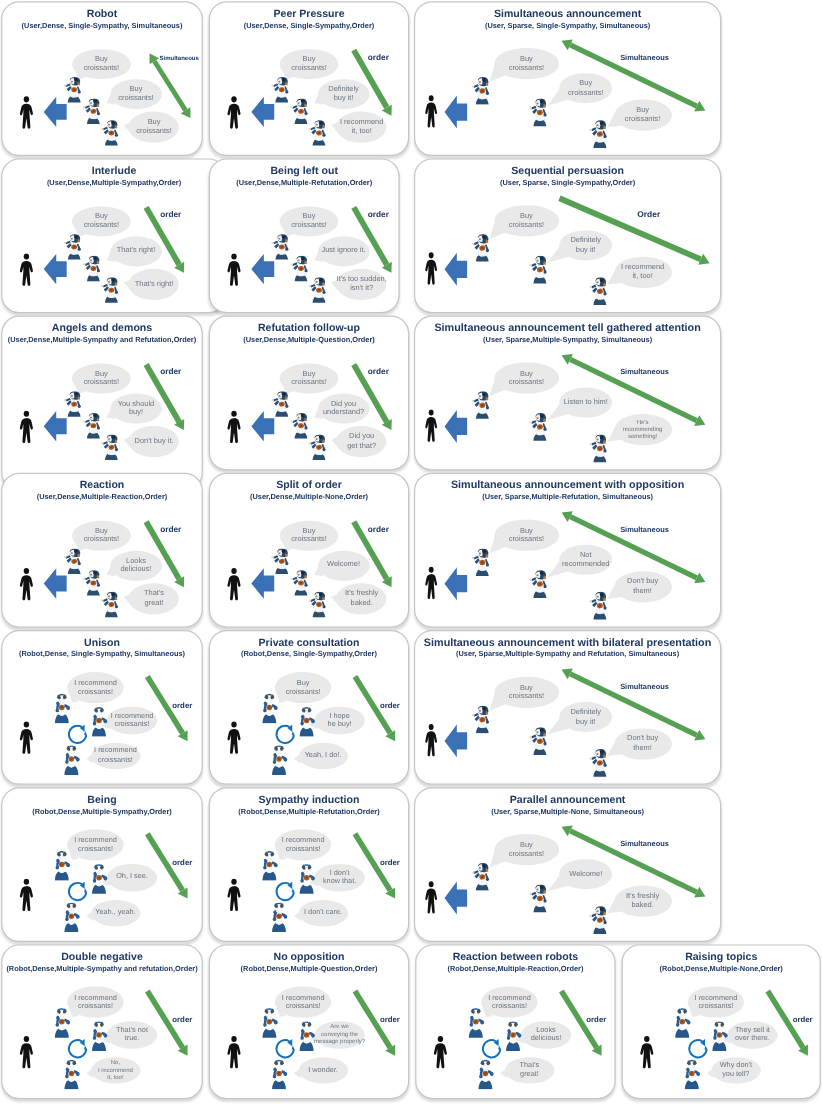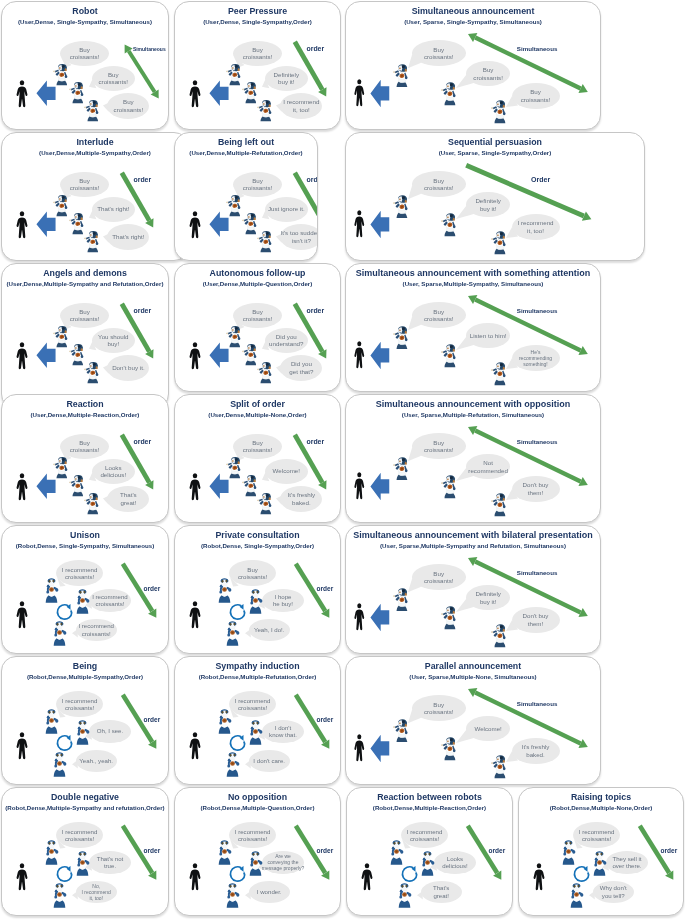--- a/index.html
+++ b/index.html
@@ -293,21 +293,21 @@
         <div class="txt">
           <span>That's right!</span>
         </div>
       </div>
       <div class="garr" style="left:108.2px;top:28.2px;width:55.0px;height:78.2px"><svg viewBox="0 0 55.0 78.2" width="100%" height="100%">
           <path d="M9.72,13.00 L37.23,60.83 L41.39,58.44 L13.88,10.60 Z" fill="#55a052"></path>
           <path d="M43.20,66.40 L35.12,62.05 L43.50,57.23 Z" fill="#55a052"></path>
         </svg></div>
       <div class="alabel" style="left:131.5px;top:43.2px;font-size:6.9px">order</div>
     </div>
-<div class="panel" style="left:174px;top:132px;width:144px;height:129px">
+<div class="panel" style="left:174px;top:132px;width:159px;height:129px">
       <div class="ptitle">Being left out</div>
       <div class="psub" style="font-size: 6.15px;">(User,Dense,Multiple-Refutation,Order)</div>
       <div class="hum" style="left:13.2px;top:78.0px;width:14.0px;height:28.0px"><svg viewBox="0 0 44 102" width="100%" height="100%" preserveAspectRatio="none">
           <use href="#human-pic"></use>
         </svg></div>
       <div class="arr" style="left:33.5px;top:78.0px;width:20.0px;height:26.5px"><svg viewBox="0 0 46 44" width="100%" height="100%" preserveAspectRatio="none">
           <use href="#left-arrow"></use>
         </svg></div>
       <div class="robot" style="left:51.3px;top:62.0px;width:15.4px;height:21.6px"><svg viewBox="0 0 62 88" width="100%" height="100%" preserveAspectRatio="none">
           <use href="#nao-side"></use>
@@ -346,21 +346,21 @@
           <span>It's too sudden,</span>
           <span>isn't it?</span>
         </div>
       </div>
       <div class="garr" style="left:108.2px;top:28.2px;width:55.0px;height:78.2px"><svg viewBox="0 0 55.0 78.2" width="100%" height="100%">
           <path d="M9.72,13.00 L37.23,60.83 L41.39,58.44 L13.88,10.60 Z" fill="#55a052"></path>
           <path d="M43.20,66.40 L35.12,62.05 L43.50,57.23 Z" fill="#55a052"></path>
         </svg></div>
       <div class="alabel" style="left:131.5px;top:43.2px;font-size:6.9px">order</div>
     </div>
-<div class="panel" style="left:345px;top:132px;width:300px;height:129px">
+<div class="panel" style="left:345px;top:132px;width:256px;height:129px">
       <div class="ptitle">Sequential persuasion</div>
       <div class="psub" style="font-size: 6.15px;">(User, Sparse, Single-Sympathy,Order)</div>
       <div class="hum" style="left:6.6px;top:77.4px;width:12.6px;height:28.0px"><svg viewBox="0 0 44 102" width="100%" height="100%" preserveAspectRatio="none">
           <use href="#human-pic"></use>
         </svg></div>
       <div class="arr" style="left:24.3px;top:76.9px;width:19.7px;height:28.8px"><svg viewBox="0 0 46 44" width="100%" height="100%" preserveAspectRatio="none">
           <use href="#left-arrow"></use>
         </svg></div>
       <div class="robot" style="left:46.5px;top:61.6px;width:15.6px;height:23.5px"><svg viewBox="0 0 62 88" width="100%" height="100%" preserveAspectRatio="none">
           <use href="#nao-side"></use>
@@ -454,21 +454,21 @@
           <span>Don't buy it.</span>
         </div>
       </div>
       <div class="garr" style="left:108.2px;top:28.2px;width:55.0px;height:78.2px"><svg viewBox="0 0 55.0 78.2" width="100%" height="100%">
           <path d="M9.72,13.00 L37.23,60.83 L41.39,58.44 L13.88,10.60 Z" fill="#55a052"></path>
           <path d="M43.20,66.40 L35.12,62.05 L43.50,57.23 Z" fill="#55a052"></path>
         </svg></div>
       <div class="alabel" style="left:131.5px;top:43.2px;font-size:6.9px">order</div>
     </div>
 <div class="panel" style="left:174px;top:263px;width:167px;height:129px">
-      <div class="ptitle">Autonomous follow-up</div>
+      <div class="ptitle">Refutation follow-up</div>
       <div class="psub" style="font-size: 6.15px;">(User,Dense,Multiple-Question,Order)</div>
       <div class="hum" style="left:13.2px;top:78.0px;width:14.0px;height:28.0px"><svg viewBox="0 0 44 102" width="100%" height="100%" preserveAspectRatio="none">
           <use href="#human-pic"></use>
         </svg></div>
       <div class="arr" style="left:33.5px;top:78.0px;width:20.0px;height:26.5px"><svg viewBox="0 0 46 44" width="100%" height="100%" preserveAspectRatio="none">
           <use href="#left-arrow"></use>
         </svg></div>
       <div class="robot" style="left:51.3px;top:62.0px;width:15.4px;height:21.6px"><svg viewBox="0 0 62 88" width="100%" height="100%" preserveAspectRatio="none">
           <use href="#nao-side"></use>
         </svg></div>
@@ -508,21 +508,21 @@
           <span>get that?</span>
         </div>
       </div>
       <div class="garr" style="left:108.2px;top:28.2px;width:55.0px;height:78.2px"><svg viewBox="0 0 55.0 78.2" width="100%" height="100%">
           <path d="M9.72,13.00 L37.23,60.83 L41.39,58.44 L13.88,10.60 Z" fill="#55a052"></path>
           <path d="M43.20,66.40 L35.12,62.05 L43.50,57.23 Z" fill="#55a052"></path>
         </svg></div>
       <div class="alabel" style="left:131.5px;top:43.2px;font-size:6.9px">order</div>
     </div>
 <div class="panel" style="left:345px;top:263px;width:256px;height:129px">
-      <div class="ptitle sm">Simultaneous announcement with something attention</div>
+      <div class="ptitle sm">Simultaneous announcement tell gathered attention</div>
       <div class="psub sm" style="font-size: 6.15px;">(User, Sparse,Multiple-Sympathy, Simultaneous)</div>
       <div class="hum" style="left:6.6px;top:77.4px;width:12.6px;height:28.0px"><svg viewBox="0 0 44 102" width="100%" height="100%" preserveAspectRatio="none">
           <use href="#human-pic"></use>
         </svg></div>
       <div class="arr" style="left:24.3px;top:76.9px;width:19.7px;height:28.8px"><svg viewBox="0 0 46 44" width="100%" height="100%" preserveAspectRatio="none">
           <use href="#left-arrow"></use>
         </svg></div>
       <div class="robot" style="left:46.5px;top:61.6px;width:15.6px;height:23.5px"><svg viewBox="0 0 62 88" width="100%" height="100%" preserveAspectRatio="none">
           <use href="#nao-side"></use>
         </svg></div>

